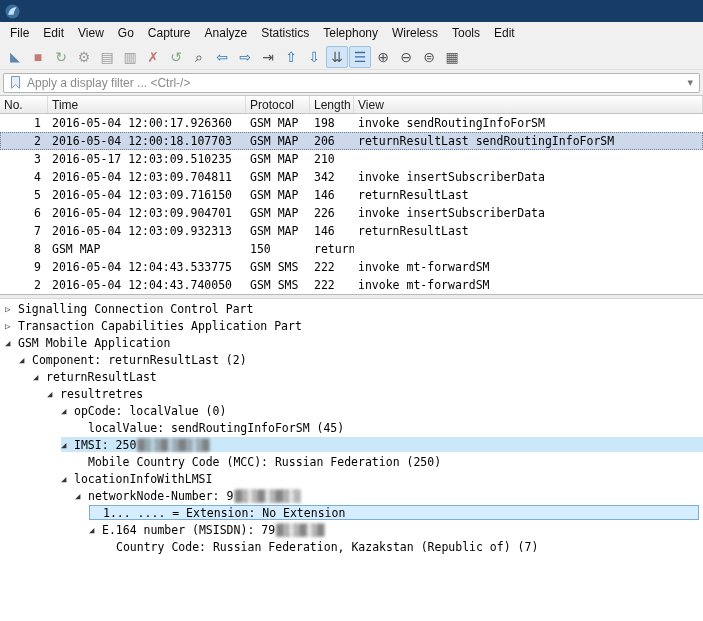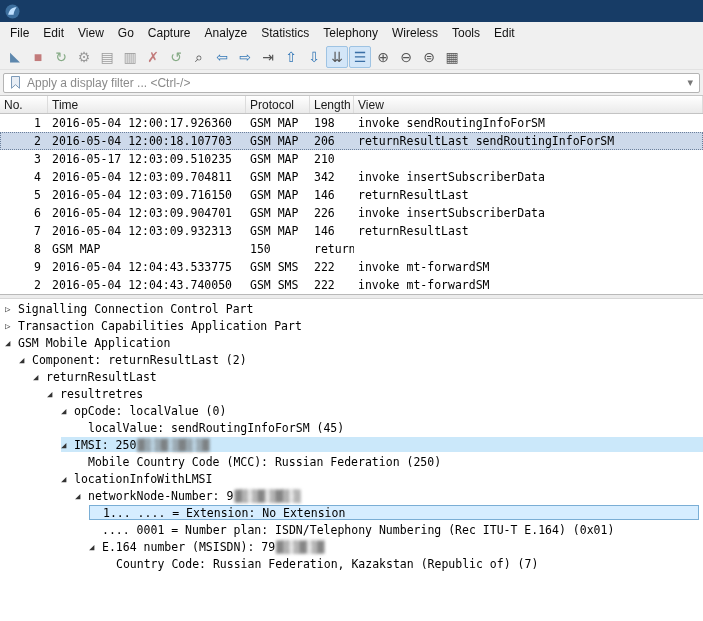--- a/index.html
+++ b/index.html
@@ -325,23 +325,20 @@
 
       <div class="tree-row" style="--ind: 5;">
         <span class="wrap"><span class="exp">◢</span><span class="txt">networkNode-Number: 9</span><span class="redacted">▓▒░▒▓░▒▓▒░▒</span></span>
       </div>
 
       <div class="tree-row hl-related" style="--ind: 6;">
         <span class="wrap"><span class="exp"></span><span class="txt">1... .... = Extension: No Extension</span><span class="redacted"></span></span>
       </div>
 
 
-      <div class="tree-row" style="--ind: 6;">
-        <span class="wrap"><span class="exp"></span><span class="txt">.... 0001 = Number plan: ISDN/Telephony Numbering (Rec ITU-T E.164) (0x01)</span><span class="redacted"></span></span>
-      </div>
 
       <div class="tree-row" style="--ind: 6;">
         <span class="wrap"><span class="exp">◢</span><span class="txt">E.164 number (MSISDN): 79</span><span class="redacted">▓▒░▒▓░▒▓</span></span>
       </div>
 
       <div class="tree-row" style="--ind: 7;">
         <span class="wrap"><span class="exp"></span><span class="txt">Country Code: Russian Federation, Kazakstan (Republic of) (7)</span><span class="redacted"></span></span>
       </div>
     </div>
 

